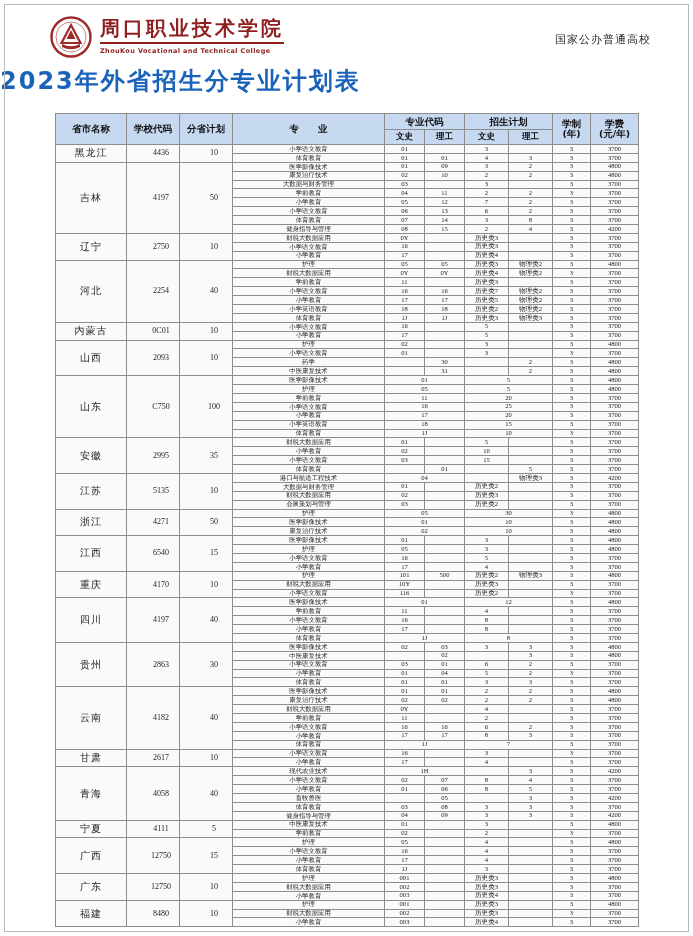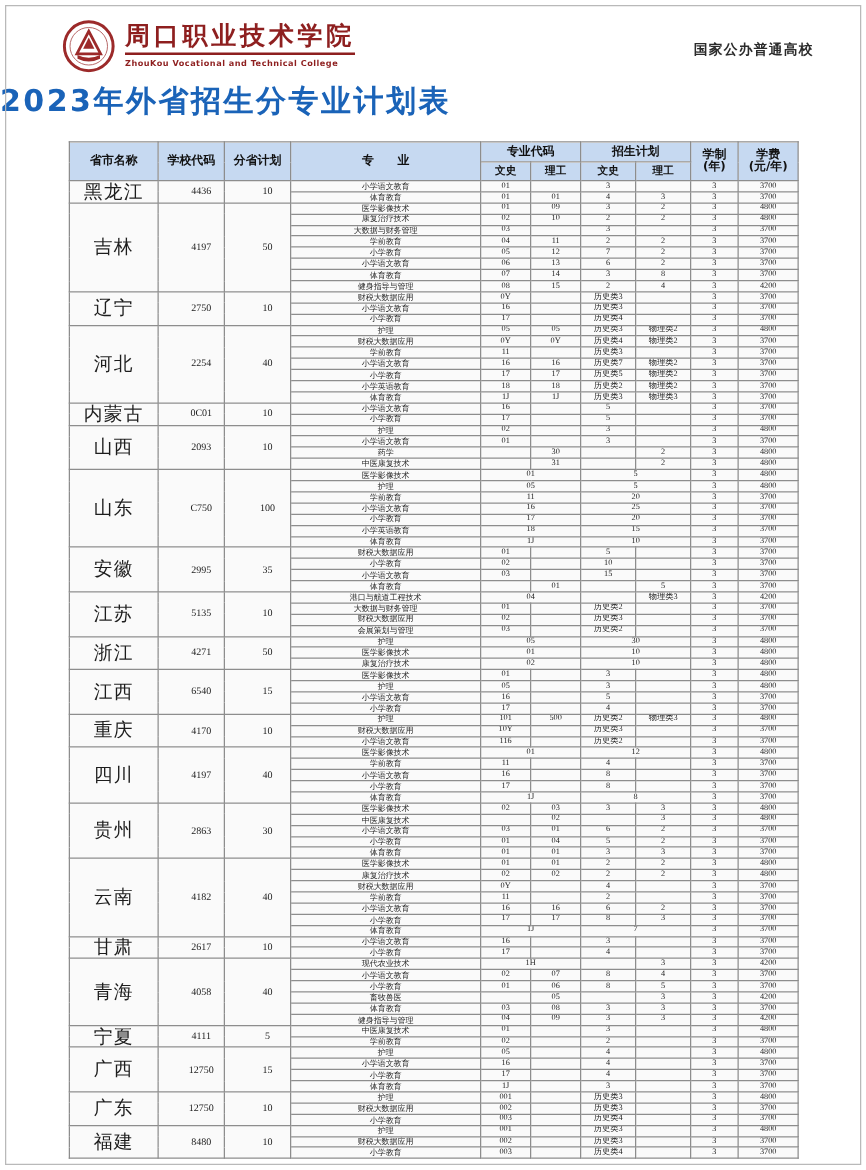--- a/index.html
+++ b/index.html
@@ -8,41 +8,41 @@
     font-family:"DejaVu Sans","Liberation Sans",sans-serif;
     -webkit-font-smoothing:antialiased;
   }
   .page-frame{position:absolute;inset:4px;border:1px solid #b9b9b9;pointer-events:none;}
   .masthead{display:flex;justify-content:space-between;align-items:flex-start;padding:16px 42px 0 50px;}
   .brand{display:flex;align-items:center;gap:8px;}
   .logo{width:42px;height:42px;flex:0 0 auto;}
   .brand-text{display:flex;flex-direction:column;}
   .college-cn{
     font-size:20px;font-weight:bold;color:var(--college-red,#8e1f1f);
-    letter-spacing:3px;line-height:1.05;font-family:Liberation Sans, sans-serif;
+    letter-spacing:3px;line-height:1.05;font-family:Liberation Mono, monospace;
   }
   .college-en{
     font-size:6.5px;color:var(--college-red,#8e1f1f);letter-spacing:.4px;
     border-top:2px solid var(--college-red,#8e1f1f);padding-top:3px;margin-top:2px;font-weight:bold;
   }
-  .badge{font-size:11px;color:#2b2b2b;font-weight:bold;margin-top:16px;letter-spacing:1px;}
+  .badge{font-size:11px;color:#2b2b2b;font-weight:normal;margin-top:16px;letter-spacing:1px;}
   .page-title{
     color:var(--title-blue,#1a63b8);font-size:24px;font-weight:bold;
     letter-spacing:2px;margin-top:7px;
   }
   .table-wrap{width:583px;margin:16px auto 0;}
   table{border-collapse:collapse;table-layout:fixed;width:583px;}
   th,td{border:1px solid #8d8d8d;padding:0;text-align:center;vertical-align:middle;
         overflow:hidden;white-space:nowrap;}
   thead th{background:var(--header-bg,#c6d9f1);color:#111;}
   thead tr.h1 th{font-size:9.5px;height:15px;line-height:1.05;}
   thead tr.h2 th{font-size:8.5px;height:14px;}
   th.small2{font-size:8px;line-height:1.1;}
   tbody td{font-size:6.4px;height:7.9px;line-height:1;color:#1d1d1d;background:#fafafa;}
-  td.prov{font-size:15px;letter-spacing:1px;}
+  td.prov{font-size:10px;letter-spacing:1px;}
   td.code{font-size:8px;font-family:"Liberation Serif","DejaVu Serif",serif;padding-left:16px;}
   td.num{font-family:"Liberation Serif","DejaVu Serif",serif;font-size:6.6px;}
   td.major{font-size:6.4px;}
 </style>
 </head>
 <body>
 
 <div class="page-frame"></div>
 
 <div class="masthead">

